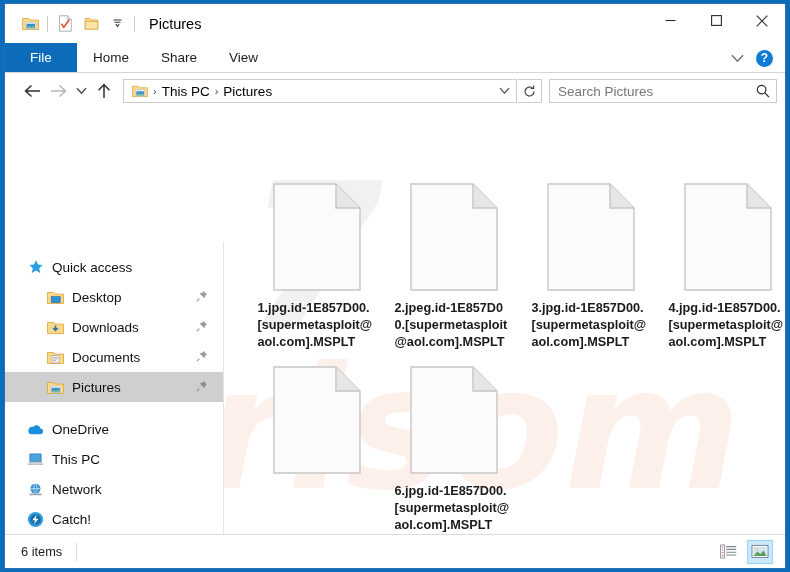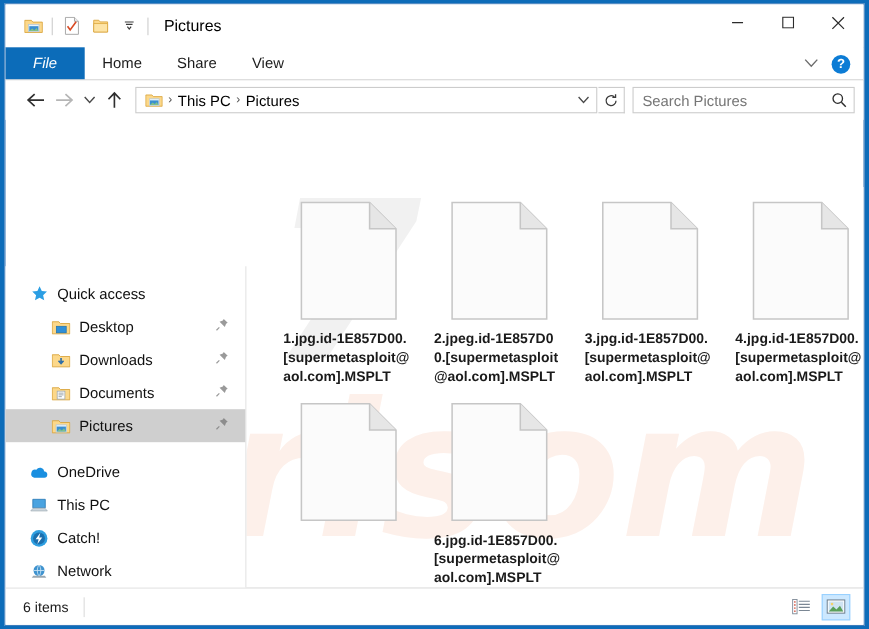--- a/index.html
+++ b/index.html
@@ -52,21 +52,21 @@
     border-bottom: 1px solid #d6d6d6;
     position: relative; background: #fff;
   }
   .tab {
     display: flex; align-items: center; justify-content: center;
     font-size: 13.5px; color: #1c1c1c;
     padding: 0 16px; min-width: 60px;
   }
   .tab.file {
     background: #0c6cb9; color: #ffffff;
-    min-width: 72px; font-size: 13.5px; font-style: italic;
+    min-width: 72px; font-size: 13.5px;
   }
   .ribbon-right {
     position: absolute; right: 6px; top: 0; height: 30px;
     display: flex; align-items: center; gap: 12px; padding-right: 6px;
   }
   .help-btn {
     width: 17px; height: 17px; border-radius: 50%;
     background: #0c7cd5; color: #fff;
     font-size: 12px; font-weight: bold;
     display: flex; align-items: center; justify-content: center;
@@ -92,21 +92,21 @@
   .crumb { font-size: 13.5px; color: #000; padding: 0 3px; white-space: nowrap; }
   .crumb-sep { font-size: 11px; color: #4a4a4a; padding: 0 2px; }
   .addr-right { margin-left: auto; display: flex; align-items: center; }
   .addr-chev { width: 20px; display:flex; align-items:center; justify-content:center; }
   .refresh-btn {
     width: 24px; height: 24px; margin-left: 1px;
     border: 1px solid #cccccc; border-left: none; background: #fff;
     display: flex; align-items: center; justify-content: center;
   }
   .search-box {
-    width: 202px; height: 24px; margin-left: 7px;
+    width: 228px; height: 24px; margin-left: 7px;
     border: 1px solid #cccccc; background: #fff;
     display: flex; align-items: center; padding: 0 6px 0 8px;
   }
   .search-box span.ph { font-size: 13.5px; color: #767676; flex: 1; }
 
   
   .body-split { flex: 1 1 auto; display: flex; min-height: 0; position: relative; align-items: flex-end; }
 
   .navpane {
     width: 219px; flex: 0 0 219px;
@@ -410,38 +410,38 @@
           <svg width="18" height="15" viewBox="0 0 18 15">
             <path d="M3 1.6h12v8.2H3z" fill="#4aa3e0" stroke="#2a7ab5" stroke-width="0.8"></path>
             <path d="M1 12.8l2.2-2.6h11.6l2.2 2.6z" fill="#cdd6dd" stroke="#9aa7b0" stroke-width="0.6"></path>
           </svg>
         </span>
         <span class="nav-label">This PC</span>
       </div>
 
       <div class="nav-item">
         <span class="nav-ico">
+          <svg width="18" height="15" viewBox="0 0 18 15">
+            <circle cx="9" cy="6.6" r="5.3" fill="#3f93cf"></circle>
+            <path d="M3.8 6.6h10.4M9 1.3c2.2 2.4 2.2 8.2 0 10.6M9 1.3c-2.2 2.4-2.2 8.2 0 10.6" fill="none" stroke="#cfe7f7" stroke-width="0.8"></path>
+            <path d="M2 13.5h14l-1.4-1.8H3.4z" fill="#9aa7b0"></path>
+          </svg>
+        </span>
+        <span class="nav-label">Network</span>
+      </div>
+
+      <div class="nav-item">
+        <span class="nav-ico">
           <svg width="17" height="17" viewBox="0 0 17 17">
             <circle cx="8.5" cy="8.5" r="7.6" fill="#2f9fe0"></circle>
             <circle cx="8.5" cy="8.5" r="5.4" fill="#1b6fae"></circle>
             <path d="M9.6 3.6L5.4 9.2h2.7l-1.1 4.4 4.4-5.9H8.6z" fill="#ffffff"></path>
           </svg>
         </span>
         <span class="nav-label">Catch!</span>
-      </div>
-
-      <div class="nav-item">
-        <span class="nav-ico">
-          <svg width="18" height="15" viewBox="0 0 18 15">
-            <circle cx="9" cy="6.6" r="5.3" fill="#3f93cf"></circle>
-            <path d="M3.8 6.6h10.4M9 1.3c2.2 2.4 2.2 8.2 0 10.6M9 1.3c-2.2 2.4-2.2 8.2 0 10.6" fill="none" stroke="#cfe7f7" stroke-width="0.8"></path>
-            <path d="M2 13.5h14l-1.4-1.8H3.4z" fill="#9aa7b0"></path>
-          </svg>
-        </span>
-        <span class="nav-label">Network</span>
       </div>
     </div>
 
     <div class="content">
 
       <div class="watermark">
         <div class="wm-text wm-grey">7</div>
         <div class="wm-text wm-pink">risom</div>
       </div>
 

